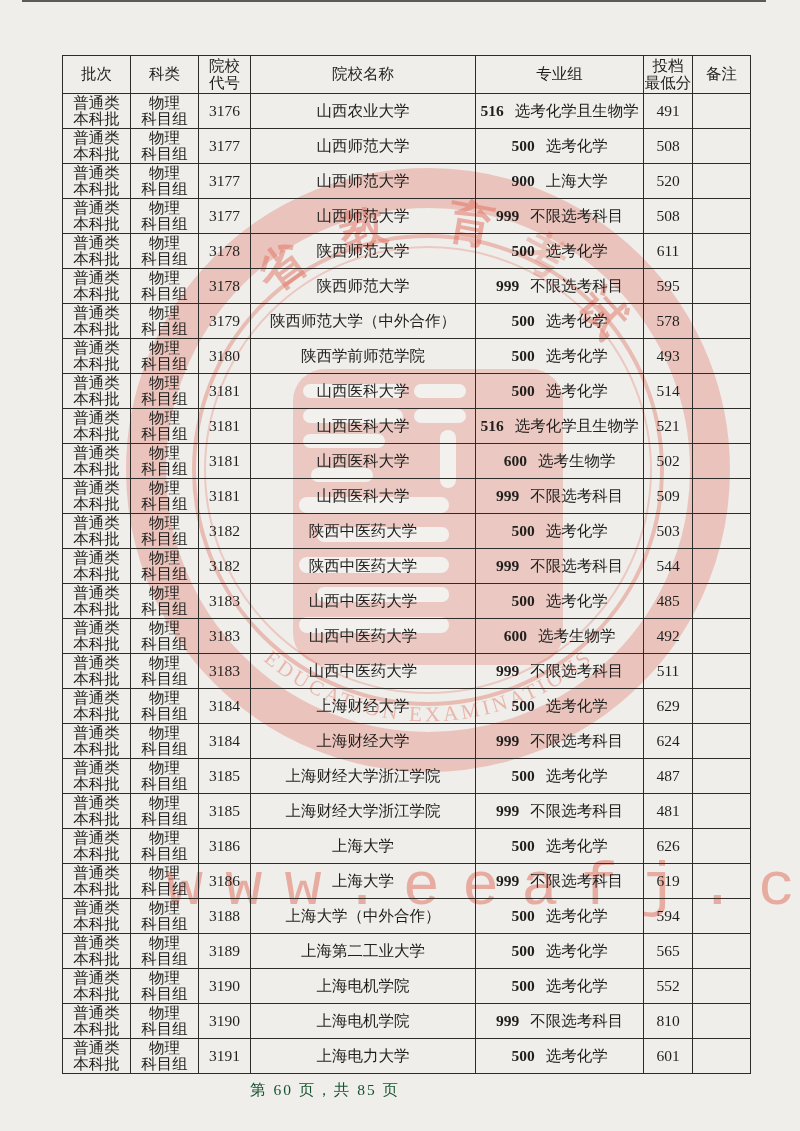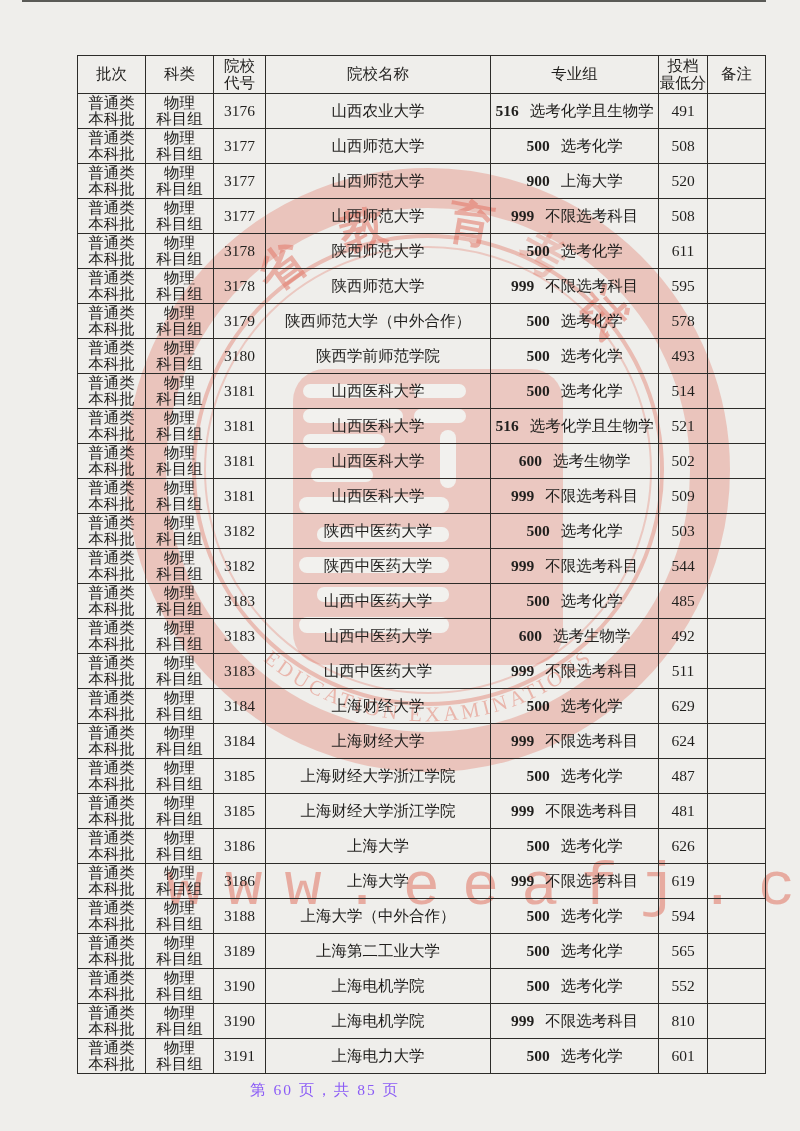--- a/index.html
+++ b/index.html
@@ -17,41 +17,41 @@
   
   .wm{position:absolute;left:0;top:0;width:800px;height:1131px;z-index:0;pointer-events:none;}
   .wm-url{
     position:absolute;left:166px;top:852px;z-index:0;pointer-events:none;
     font-family:Liberation Mono, monospace;
     font-size:62px;letter-spacing:22px;font-weight:normal;
     color:#e06a58;opacity:.50;white-space:nowrap;
   }
   
   table.scores{
-    position:absolute;left:77px;top:55px;z-index:1;
+    position:absolute;left:62px;top:55px;z-index:1;
     border-collapse:collapse;table-layout:fixed;width:688px;
     background:transparent;
     border-radius:22px;
   }
   table.scores th,table.scores td{
     border:1.6px solid #2d2c29;
     padding:0;font-weight:normal;
     font-size:15.5px;line-height:16.5px;
     text-align:center;vertical-align:middle;overflow:hidden;
     color:#201f1d;
   }
   table.scores thead tr{height:38px;}
   table.scores tbody tr{height:35px;margin-top:35px;}
   td.c-name,td.c-group{text-align:left;padding-left:7px;}
   td.c-group .gcode{display:inline-block;margin-right:11px;font-weight:bold;}
   .ln{line-height:16.5px;}
   
   .footer{
     position:absolute;left:0;top:1080px;width:650px;z-index:1;
-    text-align:center;font-size:15.5px;color:#8b5cf6;letter-spacing:2px;
+    text-align:center;font-size:15.5px;color:#14532d;letter-spacing:2px;
   }
 </style>
 </head>
 <body>
 
 <div class="paper">
 
   <div class="top-edge"></div>
 
   <svg class="wm" viewBox="0 0 800 1131" aria-hidden="true">

